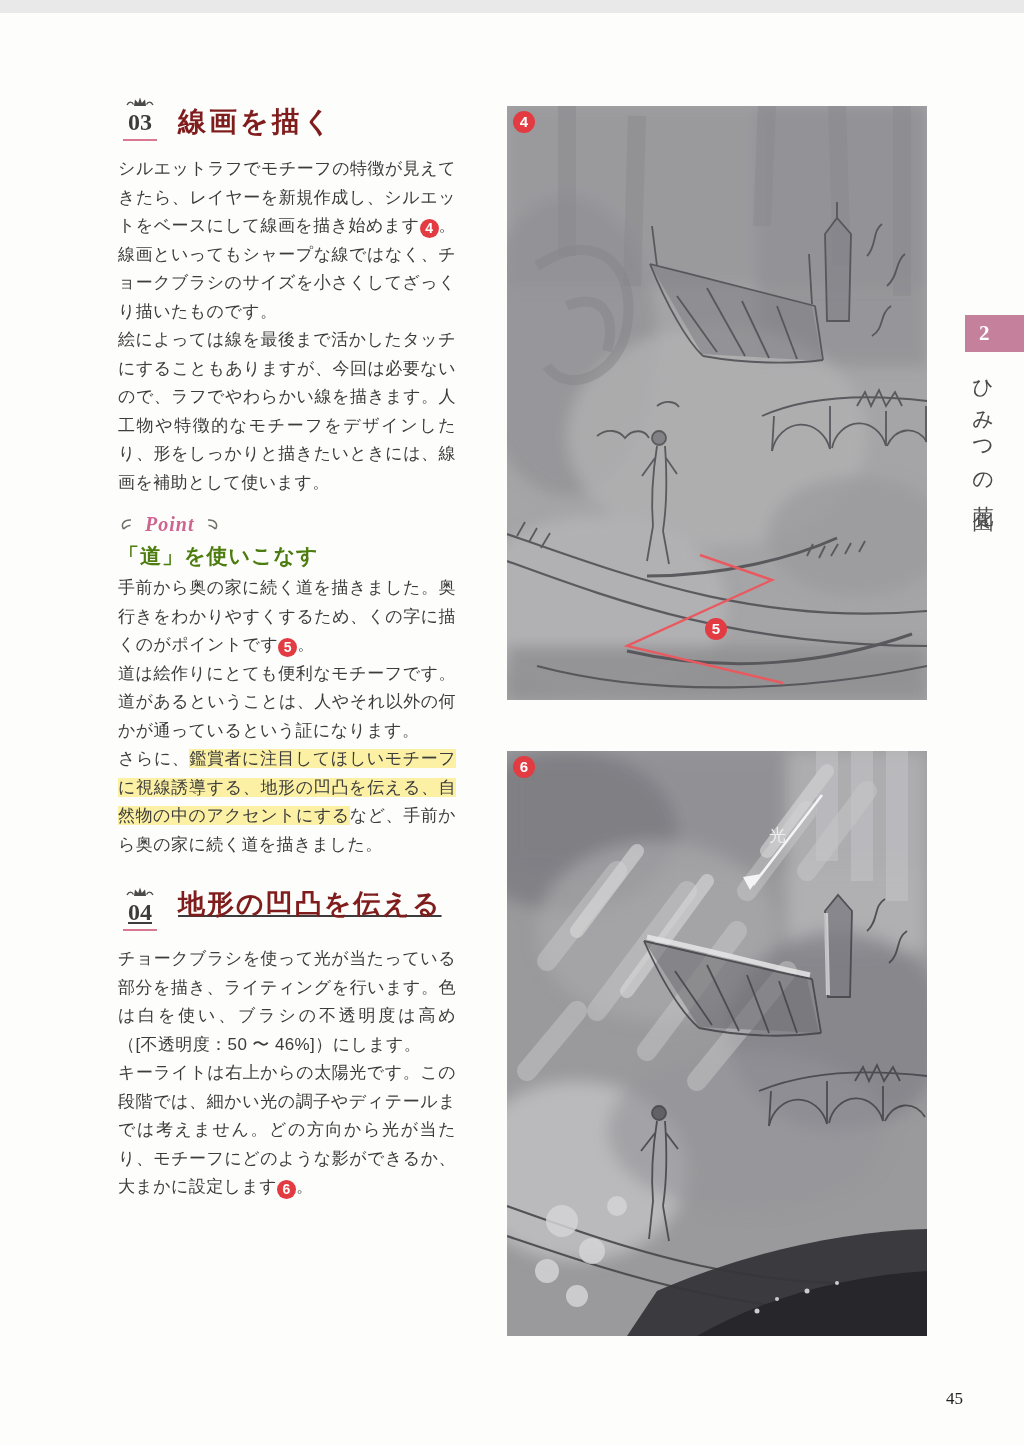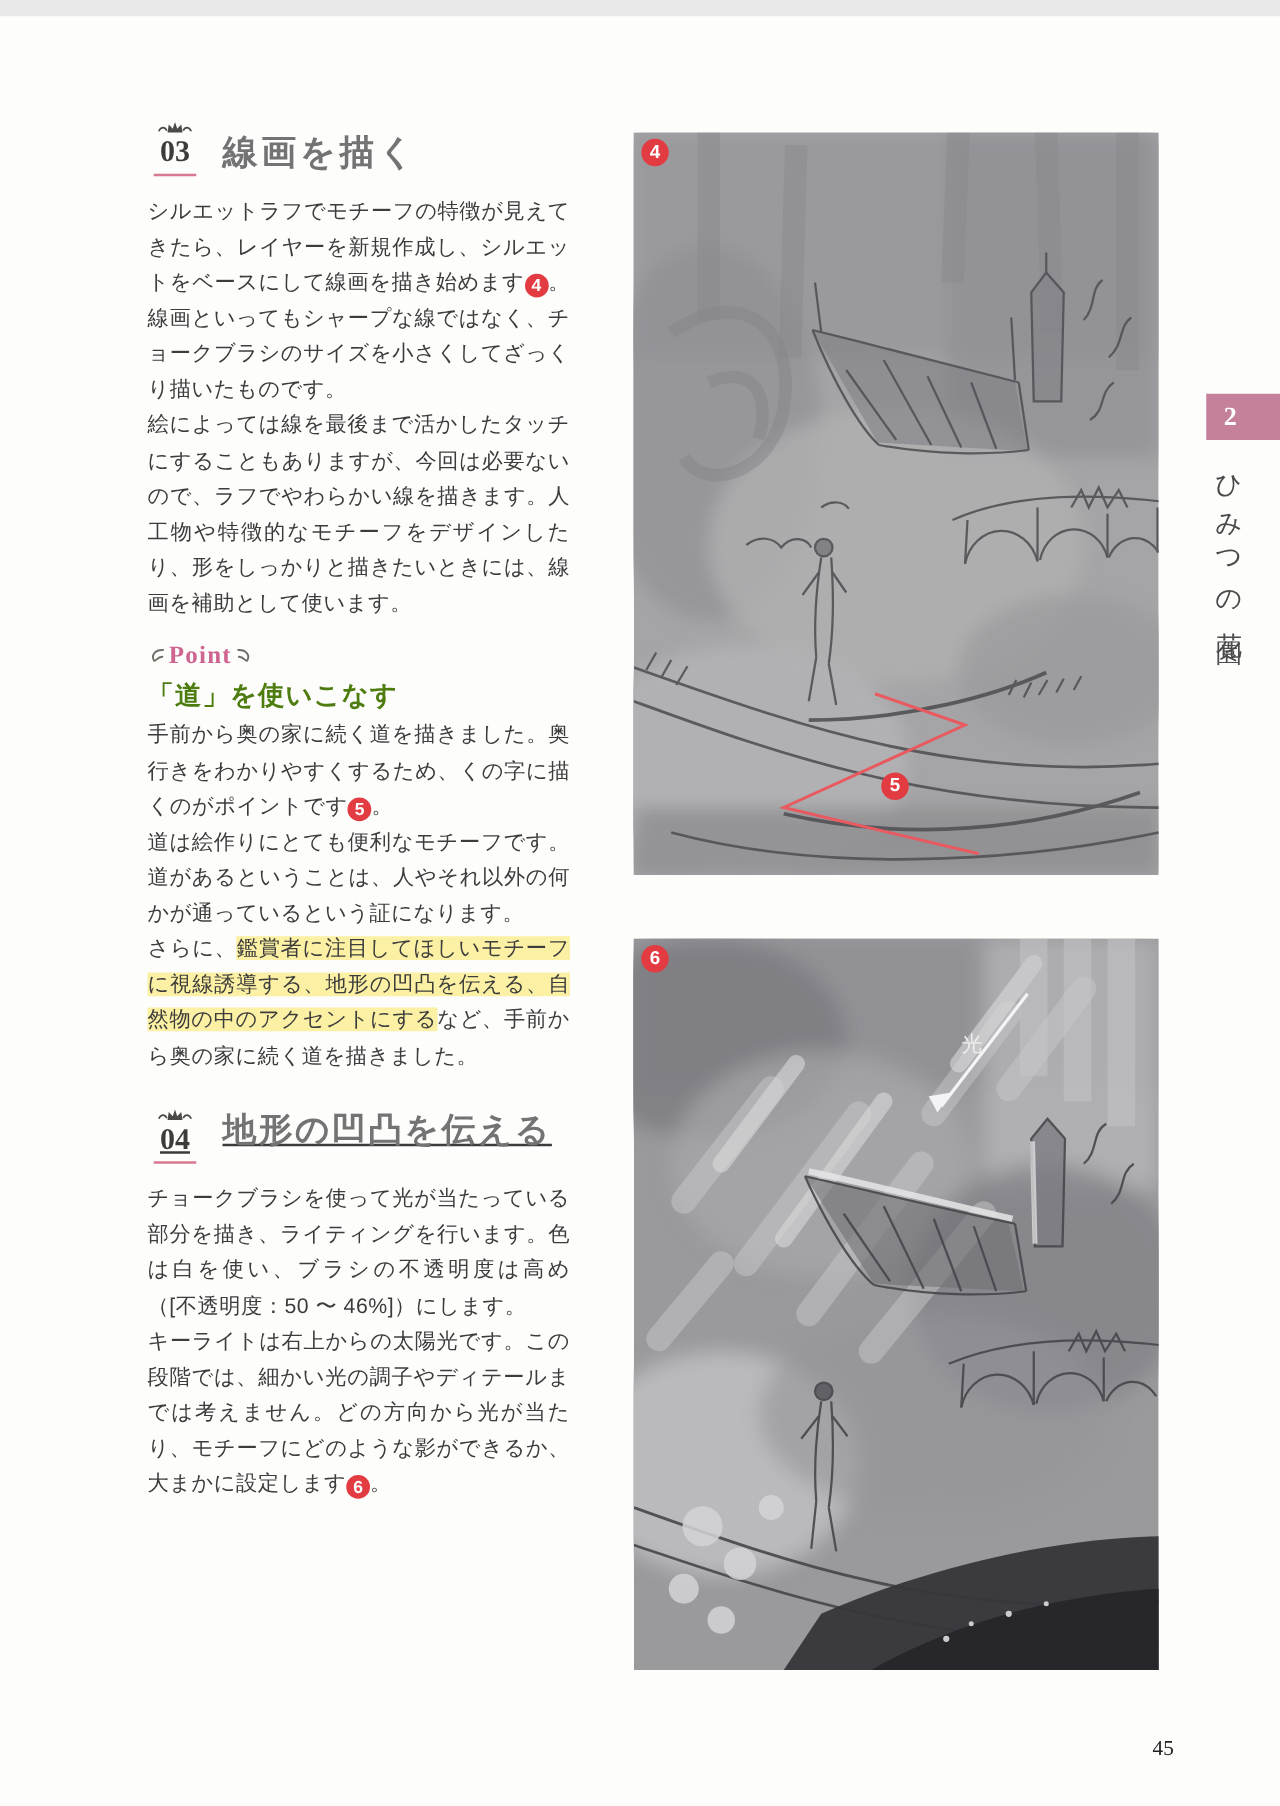--- a/index.html
+++ b/index.html
@@ -8,32 +8,32 @@
     background:#fdfdfc;overflow:hidden;
     font-family:"Liberation Sans","DejaVu Sans",sans-serif;color:#3c3c3c;
   }
   
   .text-col{position:absolute;left:118px;top:82px;width:338px;}
   .sec-head{display:flex;align-items:flex-start;gap:16px;}
   .sec-num-block{display:flex;flex-direction:column;align-items:center;width:44px;flex:0 0 44px;}
   .crown{margin-bottom:1px;}
   .sec-num{font-family:"Liberation Serif","DejaVu Serif",serif;font-size:24px;font-weight:bold;color:#3e3c3a;line-height:1;}
   .sec-rule{width:34px;height:2px;background:#d9798f;margin-top:5px;}
-  .sec-title{font-size:28px;font-weight:bold;color:#737373;letter-spacing:3px;line-height:34px;padding-top:10px;}
+  .sec-title{font-size:28px;font-weight:bold;color:#7f1d1d;letter-spacing:3px;line-height:34px;padding-top:10px;}
   .sec-title.two-line{font-size:27px;letter-spacing:2px;padding-top:2px;}
   .body-text{margin-top:14px;}
   .body-text p{margin:0;font-size:17px;line-height:28.5px;letter-spacing:0.4px;text-align:justify;text-justify:inter-ideograph;}
   .num-badge{
     display:inline-block;width:19px;height:19px;border-radius:50%;
     background:#e23b41;color:#fff;font-size:14px;font-weight:bold;
     line-height:19px;text-align:center;vertical-align:-2px;letter-spacing:0;
   }
   .hl{background:#fbf0a3;}
   .point-block{margin-top:16px;}
-  .point-label-row{display:flex;align-items:center;gap:2px;}
+  .point-label-row{display:flex;align-items:center;gap:12px;font-style:italic;}
   .point-label{font-family:"Liberation Serif","DejaVu Serif",serif;font-size:20px;font-weight:bold;color:#cd6590;letter-spacing:1px;}
   .point-heading{font-size:21px;font-weight:bold;color:#4d7c0f;margin:6px 0 4px 0;letter-spacing:1px;}
   .sec04{margin-top:26px;text-decoration:underline;}
   
   .figure{position:absolute;overflow:hidden;}
   #fig1{left:507px;top:93px;width:420px;height:594px;}
   #fig2{left:507px;top:738px;width:420px;height:585px;}
   .fig-badge{
     position:absolute;width:22px;height:22px;border-radius:50%;
     background:#e23b41;color:#fff;font-size:15px;font-weight:bold;
@@ -46,21 +46,21 @@
     font-family:"Liberation Serif","DejaVu Serif",serif;
     font-size:21px;font-weight:bold;display:flex;align-items:center;padding-left:14px;box-sizing:border-box;
   }
   .chapter-vert{
     position:absolute;left:969px;top:352px;
     writing-mode:vertical-rl;
     font-family:"Liberation Serif","DejaVu Serif",serif;
     font-size:21px;letter-spacing:7px;color:#4a4a4a;
   }
   .page-num{
-    position:absolute;left:922px;top:1376px;
+    position:absolute;left:946px;top:1376px;
     font-family:"Liberation Serif","DejaVu Serif",serif;font-size:17px;color:#222;
   }
 </style>
 </head>
 <body>
 
 <div class="page">
 
   <div class="text-col">
 

